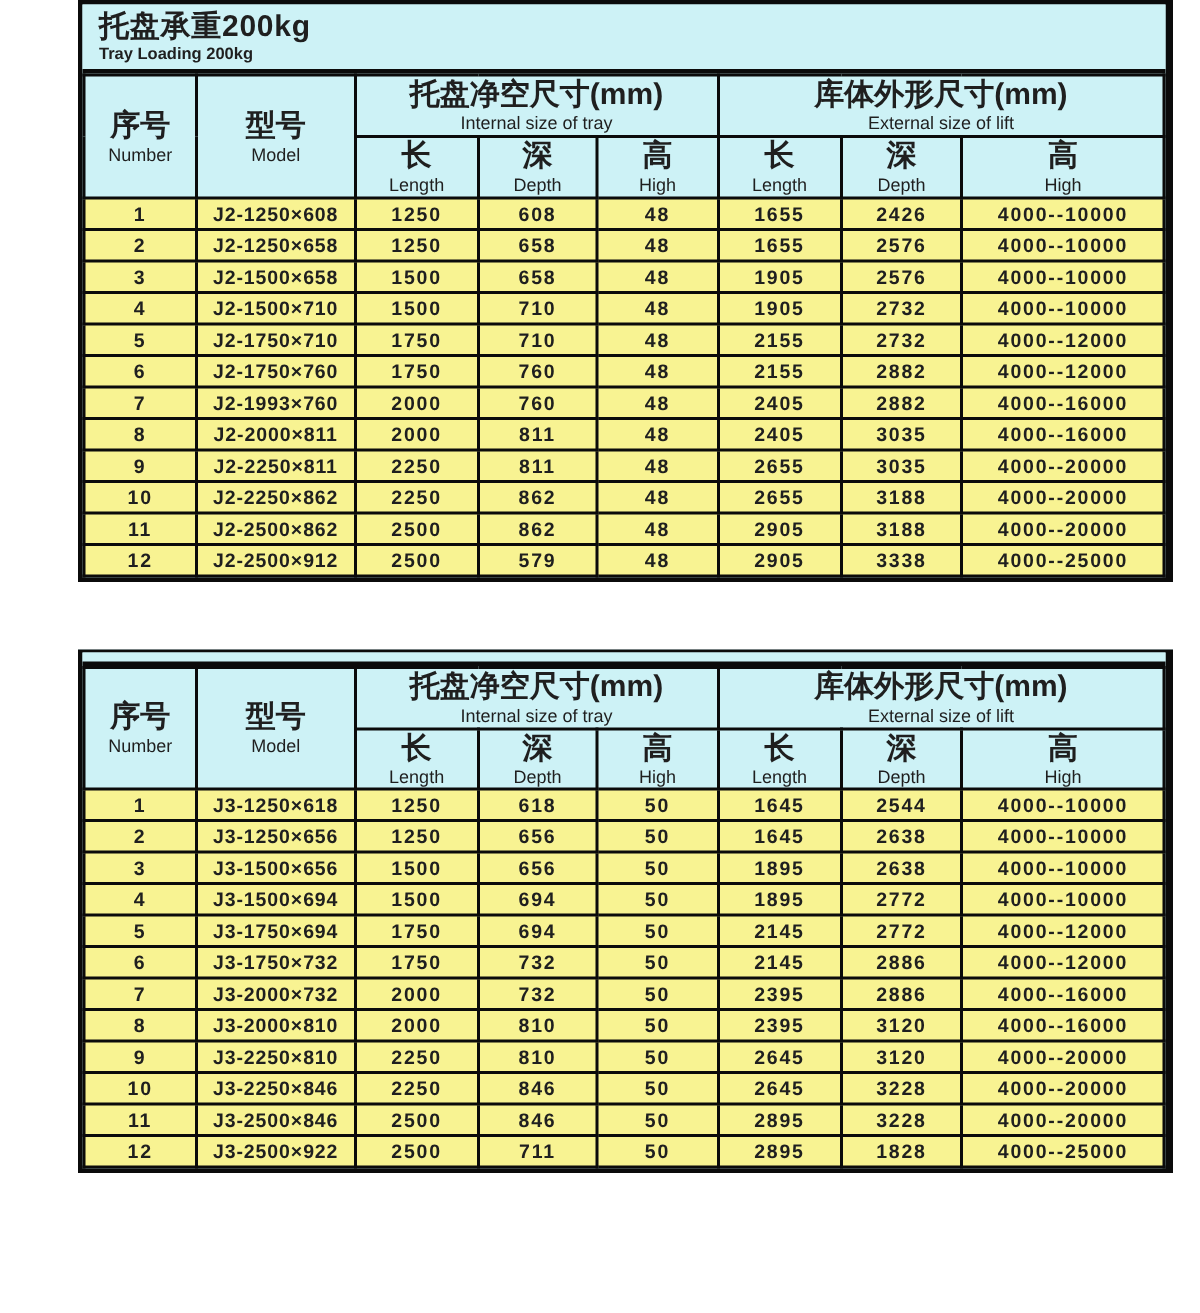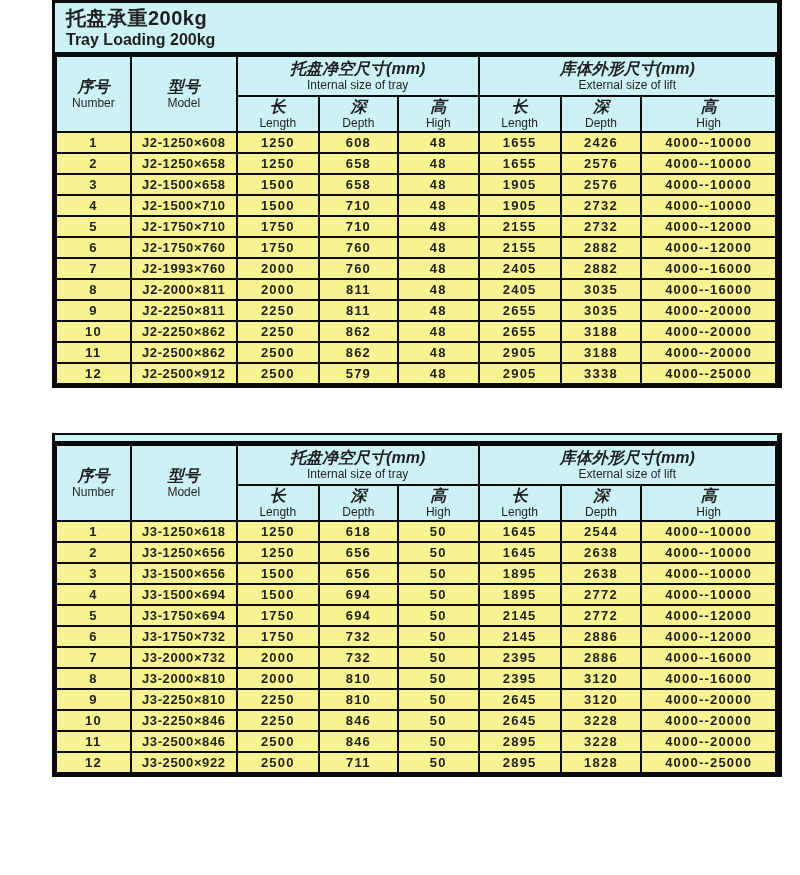--- a/index.html
+++ b/index.html
@@ -35,21 +35,21 @@
     border-bottom:3px solid var(--border);
     background:var(--header-bg);
   }
   .title-zh{
     font-size:20px;
     font-weight:bold;
     line-height:1.2;
     letter-spacing:0.5px;
   }
   .title-en{
-    font-size:16px;
+    font-size:11px;
     font-weight:bold;
     line-height:1.2;
   }
   table{
     width:100%;
     border-collapse:collapse;
     table-layout:fixed;
   }
   th,td{
     border:2px solid var(--border);
@@ -57,24 +57,23 @@
     vertical-align:middle;
     padding:0;
   }
   thead th{
     background:var(--header-bg);
     font-weight:bold;
   }
   thead .row-group th{height:40px;}
   thead .row-sub th{height:34px;}
   th .zh{
-    font-size:16px;
+    font-size:20px;
     line-height:1.25;
     font-weight:bold;
-    font-style:italic;
   }
   th .en{
     font-size:12px;
     line-height:1.15;
     font-weight:normal;
   }
   tbody td{
     background:var(--row-bg);
     height:21px;
     font-size:13px;

